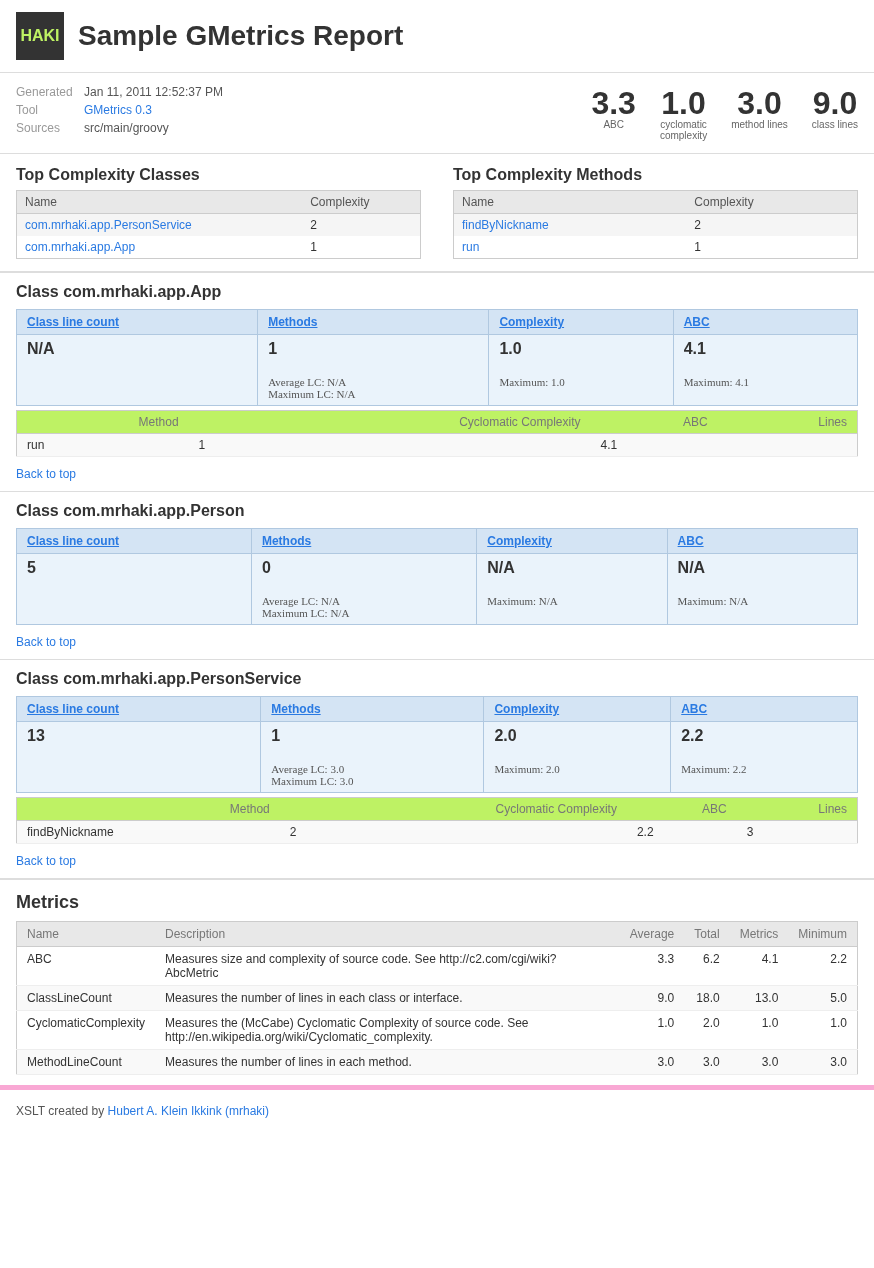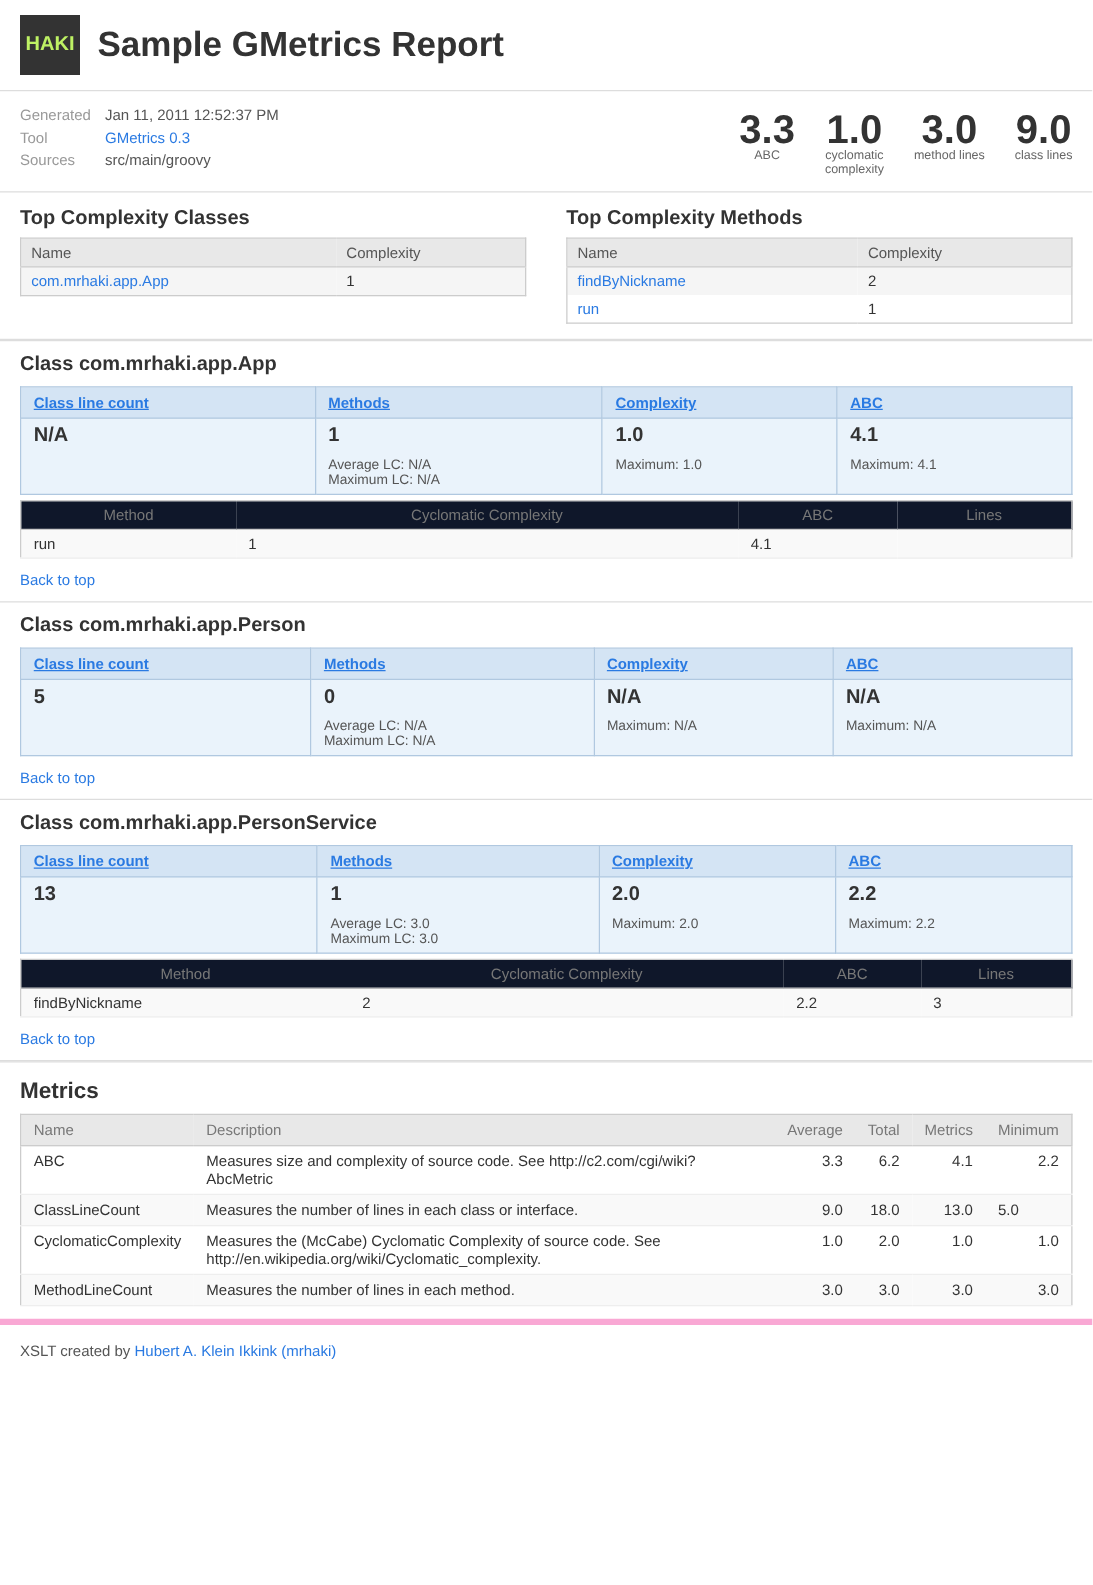--- a/index.html
+++ b/index.html
@@ -34,26 +34,26 @@
     .top-table tr:nth-child(even) td { background: #fff; }
     .top-table a { color: #2A7AE2; text-decoration: none; }
 
     
     .class-section { padding: 10px 16px 0; }
     .class-title { font-size: 16px; font-weight: bold; margin-bottom: 8px; }
     .stats-table { width: 100%; border-collapse: collapse; border: 1px solid #b0c8e0; margin-bottom: 0; }
     .stats-table th { background: #d4e4f4; color: #2A7AE2; text-align: left; padding: 5px 10px; font-size: 12px; border: 1px solid #b0c8e0; cursor: pointer; text-decoration: underline; }
     .stats-table td { padding: 5px 10px; font-size: 12px; border: 1px solid #b0c8e0; vertical-align: top; background: #eaf3fb; }
     .stats-table .main-val { font-size: 16px; font-weight: bold; }
-    .stats-table .sub-info { font-size: 11px; color: #555; margin-top: 8px; }
+    .stats-table .sub-info { font-size: 11px; color: #555; margin-top: 18px; font-family: Liberation Serif, serif; }
     .stats-table .sub-info span { display: block; }
 
     
     .method-table { width: 100%; border-collapse: collapse; font-size: 12px; margin-bottom: 0; border: 1px solid #ccc; }
-    .method-table th { background: #0f172a; padding: 4px 10px; text-align: center; color: #777; font-weight: normal; border-bottom: 1px solid #ccc; }
+    .method-table th { background: #bef264; padding: 4px 10px; text-align: right; color: #777; font-weight: normal; border-bottom: 1px solid #ccc; }
     .method-table td { padding: 4px 10px; border-bottom: 1px solid #eee; }
     .method-table tr:nth-child(odd) td { background: #f9f9f9; }
 
     .back-link { font-size: 12px; padding: 6px 16px 10px; display: block; color: #2A7AE2; text-decoration: none; }
 
     
     .metrics-section { padding: 12px 16px 0; }
     .metrics-title { font-size: 18px; font-weight: bold; margin-bottom: 8px; }
     .metrics-table { width: 100%; border-collapse: collapse; font-size: 12px; border: 1px solid #ccc; }
     .metrics-table th { background: #e8e8e8; padding: 5px 10px; text-align: left; color: #777; font-weight: normal; border-bottom: 1px solid #ccc; }
@@ -116,20 +116,24 @@
   <div class="top-table-block">
     <div class="top-table-title">Top Complexity Classes</div>
     <table class="top-table">
       <thead>
         <tr>
           <th>Name</th>
           <th>Complexity</th>
         </tr>
       </thead>
       <tbody id="top-classes-body">
+          <tr>
+            <td><a href="#class-personservice">com.mrhaki.app.PersonService</a></td>
+            <td>2</td>
+          </tr>
           <tr>
             <td><a href="#class-app">com.mrhaki.app.App</a></td>
             <td>1</td>
           </tr>
         </tbody>
     </table>
   </div>
   <div class="top-table-block">
     <div class="top-table-title">Top Complexity Methods</div>
     <table class="top-table">
@@ -356,21 +360,21 @@
     <td style="text-align:right">6.2</td>
     <td style="text-align:right">4.1</td>
     <td style="text-align:right">2.2</td>
   </tr>
         <tr>
     <td>ClassLineCount</td>
     <td>Measures the number of lines in each class or interface.</td>
     <td style="text-align:right">9.0</td>
     <td style="text-align:right">18.0</td>
     <td style="text-align:right">13.0</td>
-    <td style="">5.0</td>
+    <td style="text-align:right">5.0</td>
   </tr>
         <tr>
     <td>CyclomaticComplexity</td>
     <td>Measures the (McCabe) Cyclomatic Complexity of source code. See http://en.wikipedia.org/wiki/Cyclomatic_complexity.</td>
     <td style="text-align:right">1.0</td>
     <td style="text-align:right">2.0</td>
     <td style="text-align:right">1.0</td>
     <td style="text-align:right">1.0</td>
   </tr>
         <tr>

